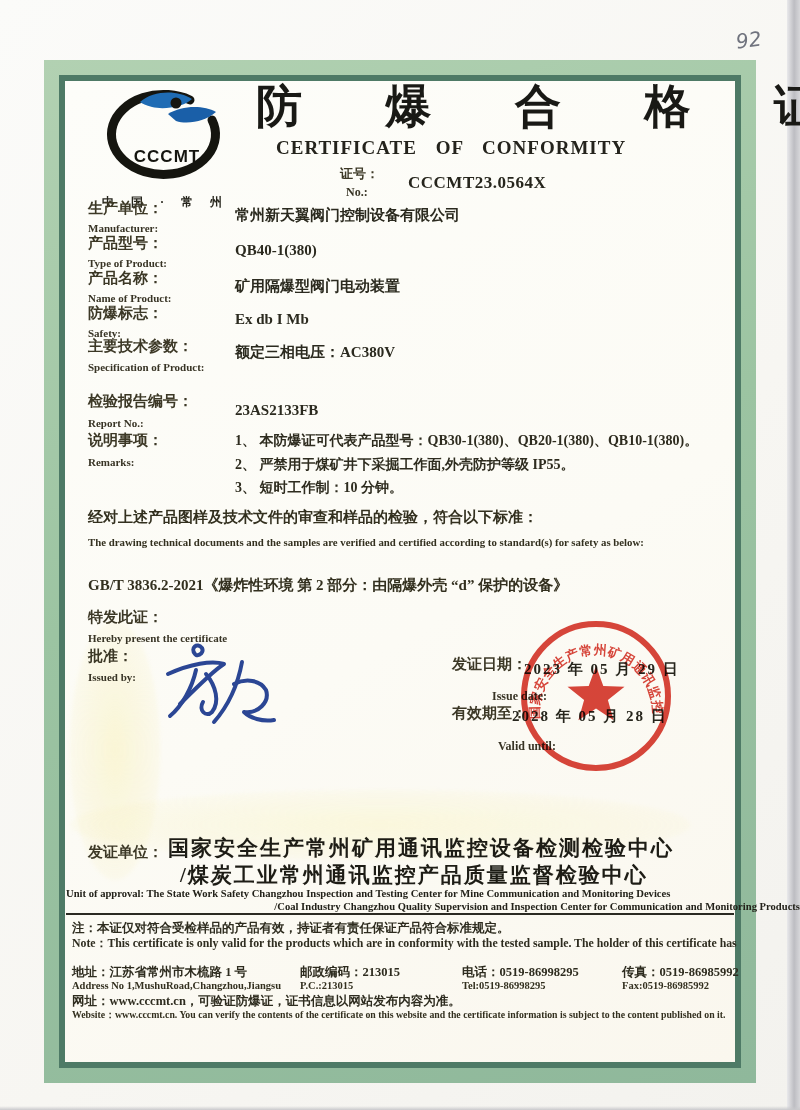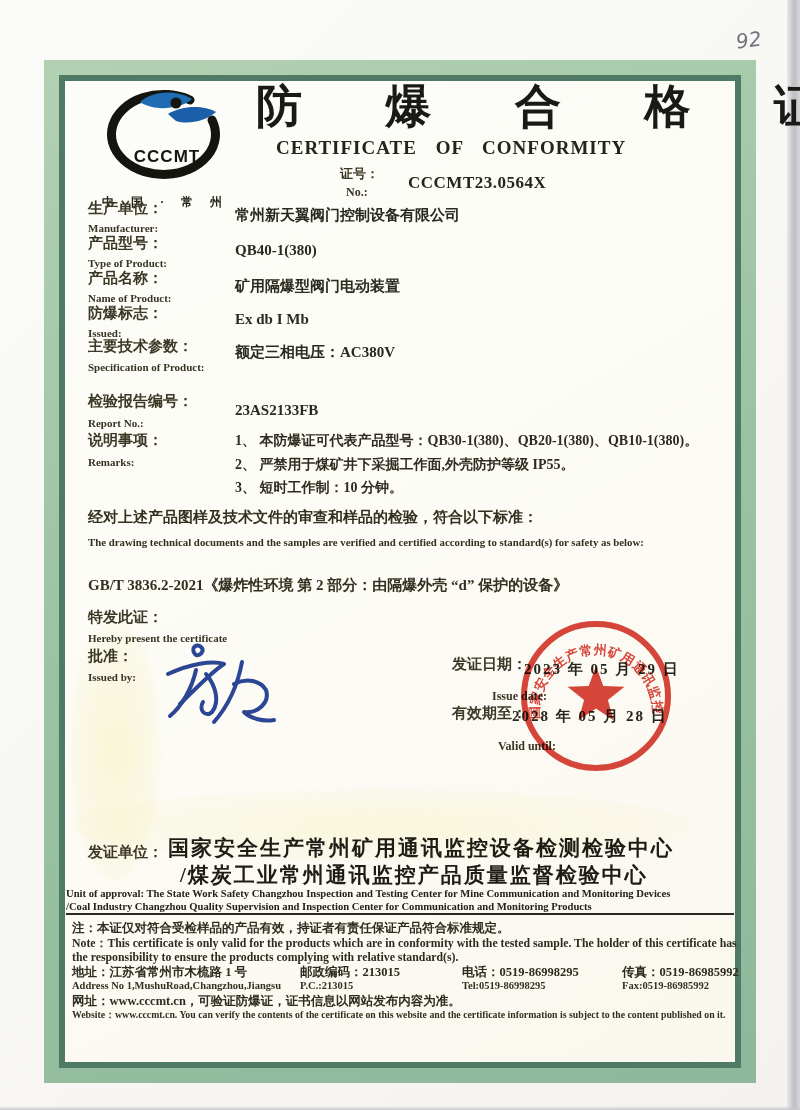--- a/index.html
+++ b/index.html
@@ -73,21 +73,21 @@
 
   <div class="abs cn-lbl" style="left:88px;top:234px;">产品型号：</div>
   <div class="abs en-lbl" style="left:88px;top:257px;">Type of Product:</div>
   <div class="abs val" style="left:235px;top:242px;">QB40-1(380)</div>
 
   <div class="abs cn-lbl" style="left:88px;top:269px;">产品名称：</div>
   <div class="abs en-lbl" style="left:88px;top:292px;">Name of Product:</div>
   <div class="abs val" style="left:235px;top:277px;">矿用隔爆型阀门电动装置</div>
 
   <div class="abs cn-lbl" style="left:88px;top:304px;">防爆标志：</div>
-  <div class="abs en-lbl" style="left:88px;top:327px;">Issued:</div>
+  <div class="abs en-lbl" style="left:88px;top:327px;">Safety:</div>
   <div class="abs val" style="left:235px;top:311px;">Ex db I Mb</div>
 
   <div class="abs cn-lbl" style="left:88px;top:337px;">主要技术参数：</div>
   <div class="abs en-lbl" style="left:88px;top:361px;">Specification of Product:</div>
   <div class="abs val" style="left:235px;top:343px;">额定三相电压：AC380V</div>
 
   <div class="abs cn-lbl" style="left:88px;top:392px;">检验报告编号：</div>
   <div class="abs en-lbl" style="left:88px;top:417px;">Report No.:</div>
   <div class="abs val" style="left:235px;top:402px;">23AS2133FB</div>
 
@@ -137,27 +137,26 @@
         <textPath href="#sealArc" startOffset="0">国家安全生产常州矿用通讯监控设备检测检验中心</textPath>
       </text>
       <polygon points="80,50 87.3,69.9 108.5,70.7 91.9,83.9 97.6,104.3 80,92.5 62.4,104.3 68.1,83.9 51.5,70.7 72.7,69.9" fill="#d6362b"></polygon>
     </svg>
   </div>
 
   <div class="abs cn-lbl" style="left:88px;top:843px;">发证单位：</div>
   <div class="abs appr-big" style="left:168px;top:834px;">国家安全生产常州矿用通讯监控设备检测检验中心</div>
   <div class="abs appr-big" style="left:180px;top:861px;">/煤炭工业常州通讯监控产品质量监督检验中心</div>
   <div class="abs appr-en" style="left:66px;top:888px;width:552px;text-align:center;">Unit of approval: The State Work Safety Changzhou Inspection and Testing Center for Mine Communication and Monitoring Devices</div>
-  <div class="abs appr-en" style="left:66px;top:901px;width:668px;text-align:left;">/Coal Industry Changzhou Quality Supervision and Inspection Center for Communication and Monitoring Products</div>
+  <div class="abs appr-en" style="left:66px;top:901px;width:734px;text-align:right;">/Coal Industry Changzhou Quality Supervision and Inspection Center for Communication and Monitoring Products</div>
 
   <div class="abs sep"></div>
 
   <div class="abs note" style="left:72px;top:920px;">注：本证仅对符合受检样品的产品有效，持证者有责任保证产品符合标准规定。</div>
   <div class="abs note-en" style="left:72px;top:936px;">Note：This certificate is only valid for the products which are in conformity with the tested sample. The holder of this certificate has</div>
-  <div class="abs note-en" style="left:72px;top:950px;">the responsibility to ensure the products complying with relative standard(s).</div>
 
   <div class="abs note" style="left:72px;top:964px;">地址：江苏省常州市木梳路 1 号</div>
   <div class="abs note" style="left:300px;top:964px;">邮政编码：213015</div>
   <div class="abs note" style="left:462px;top:964px;text-align:center;">电话：0519-86998295</div>
   <div class="abs note" style="left:622px;top:964px;">传真：0519-86985992</div>
 
   <div class="abs addr-en" style="left:72px;top:980px;text-align:center;">Address No 1,MushuRoad,Changzhou,Jiangsu</div>
   <div class="abs addr-en" style="left:300px;top:980px;">P.C.:213015</div>
   <div class="abs addr-en" style="left:462px;top:980px;">Tel:0519-86998295</div>
   <div class="abs addr-en" style="left:622px;top:980px;">Fax:0519-86985992</div>

